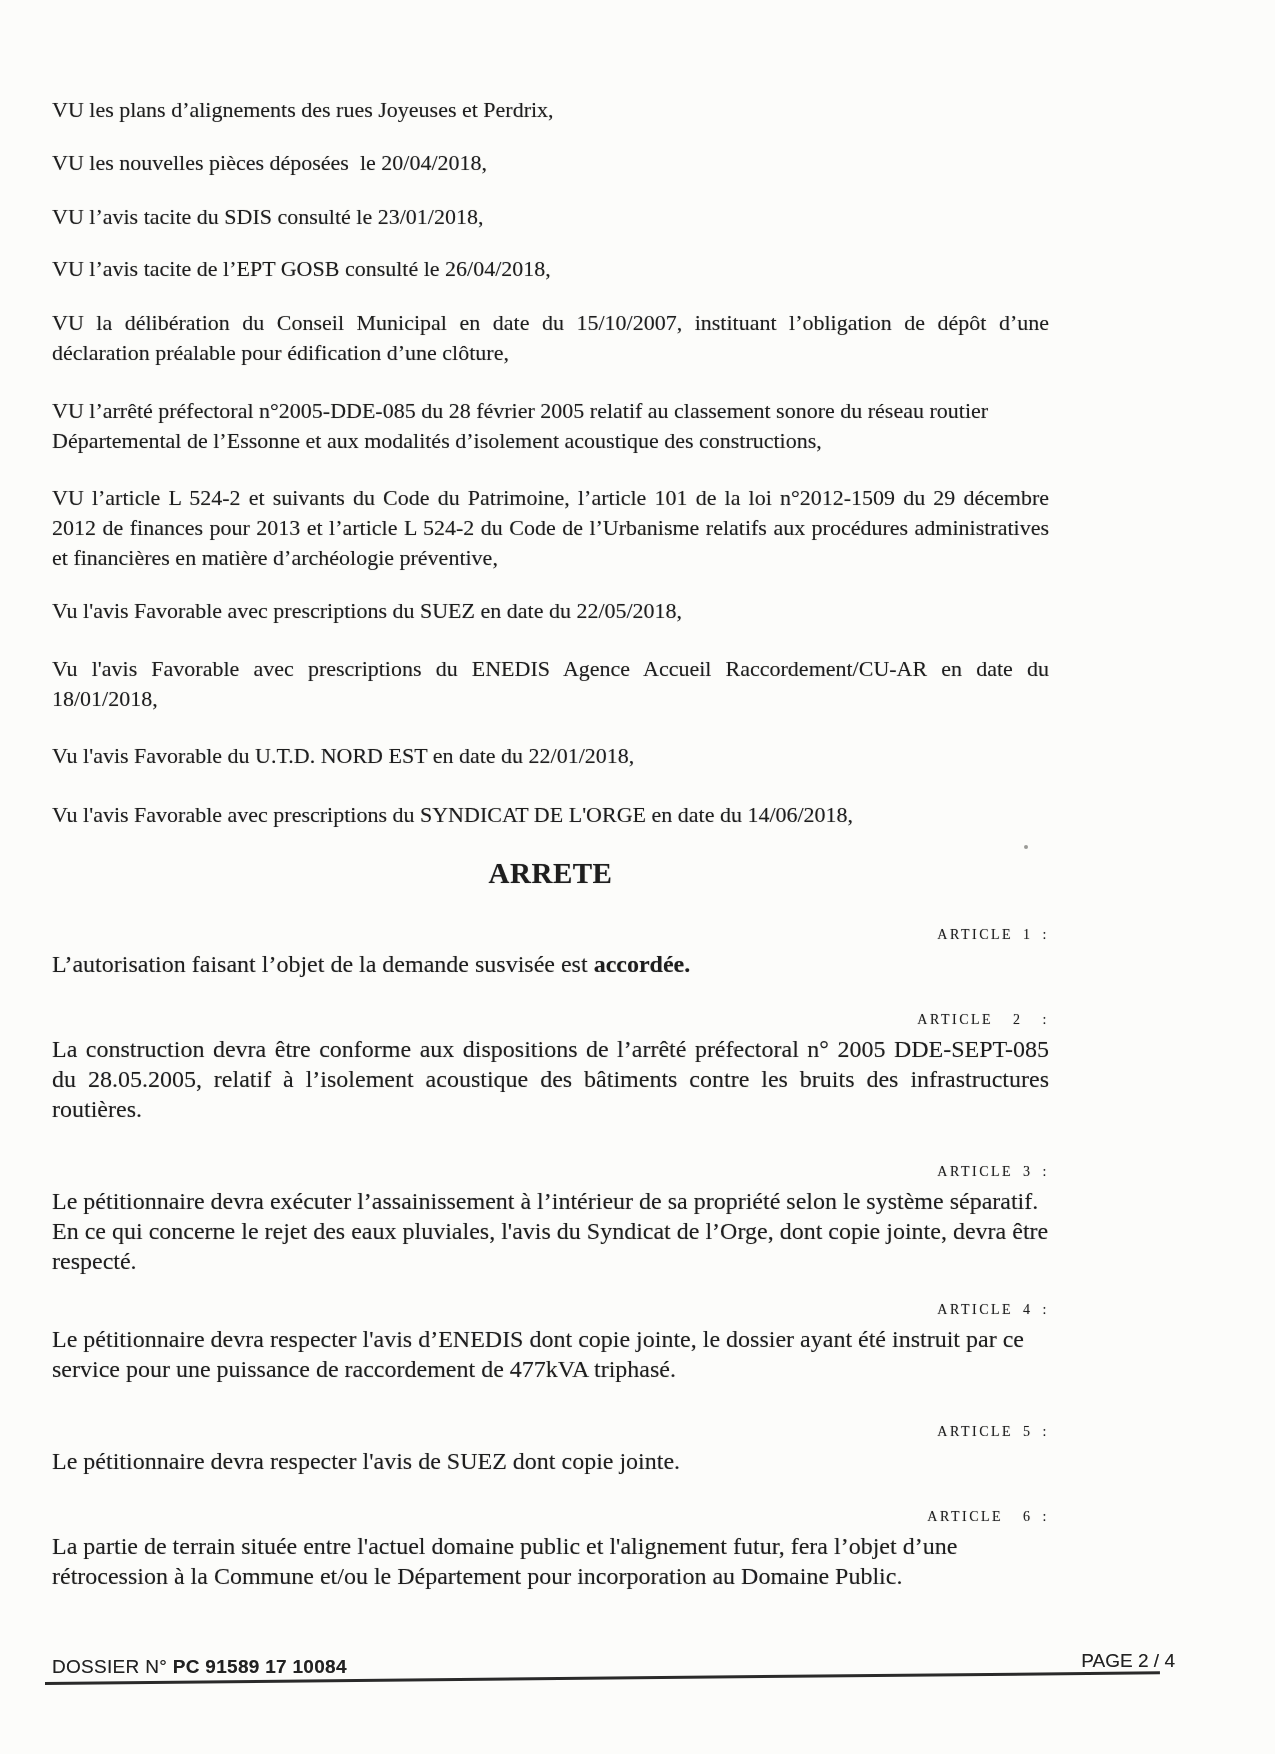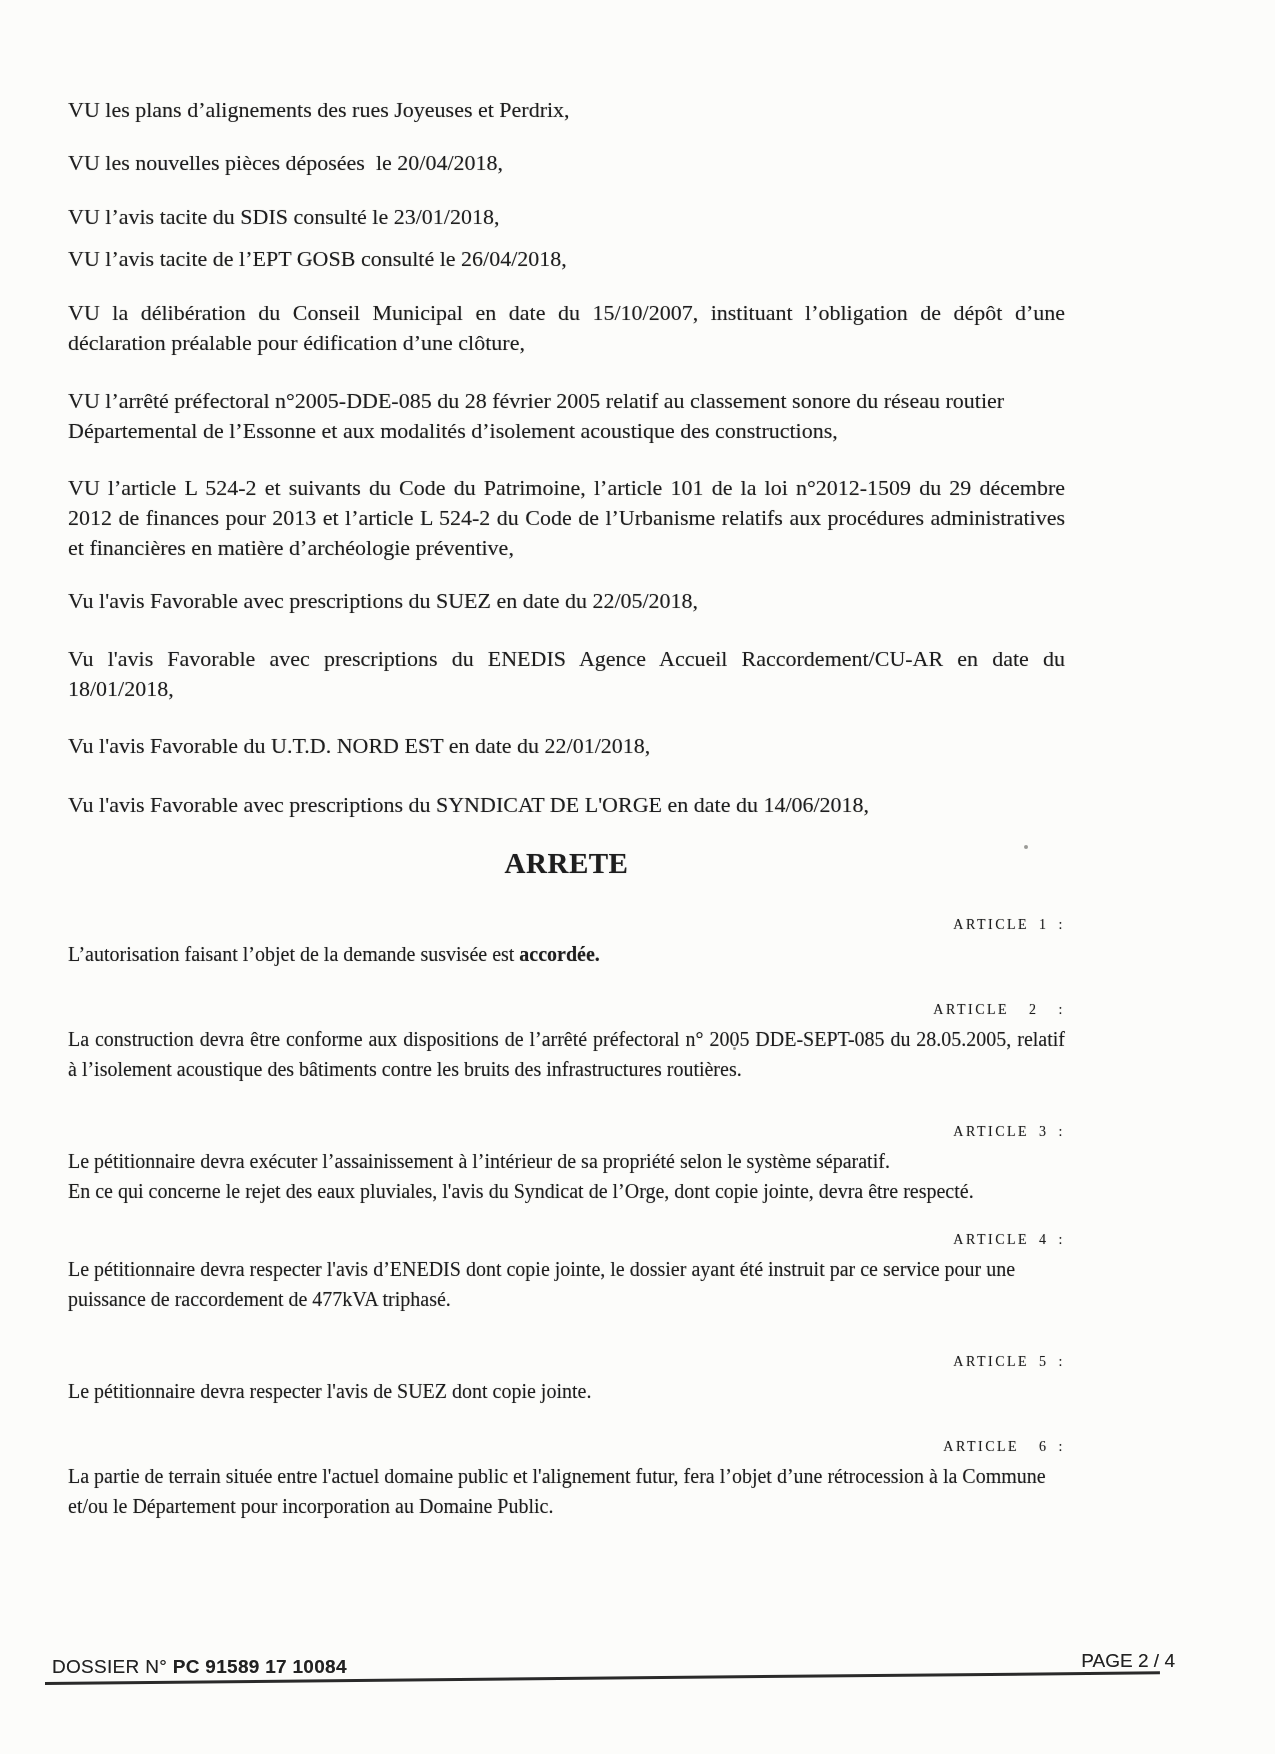--- a/index.html
+++ b/index.html
@@ -7,21 +7,21 @@
     position:relative;
     width:1275px;height:1754px;
     margin:0 auto;
     background:#fcfcfa;
     color:#1e1e1e;
     font-family:"Liberation Serif", serif;
     overflow:hidden;
   }
   .content{
     position:absolute;
-    top:0;left:16px;
+    top:0;left:0;
     box-sizing:border-box;
     width:1101px;
     padding:95px 52px 0 52px;
   }
   .para{
     margin:0;
     font-size:22px;
     line-height:30px;
     white-space:pre-wrap;
     text-shadow:0 0 1px rgba(30,30,30,0.35);
@@ -41,21 +41,21 @@
     font-size:14px;
     line-height:28px;
     letter-spacing:2.5px;
     word-spacing:4px;
     white-space:pre-wrap;
     text-shadow:0 0 1px rgba(30,30,30,0.35);
     text-align:right;
   }
   .article-body{
     margin:0;
-    font-size:20px;
+    font-size:24px;
     line-height:30px;
     white-space:pre-wrap;
     text-shadow:0 0 1px rgba(30,30,30,0.35);
   }
   .article-body b{font-weight:bold;}
   .footer{
     position:absolute;
     left:0;top:1648px;
     width:1275px;
     font-family:"Liberation Sans", sans-serif;
@@ -91,21 +91,21 @@
 </style>
 </head>
 <body>
 
 <div class="page">
   <div class="content">
 
     <p class="para" style="margin-top:0">VU les plans d’alignements des rues Joyeuses et Perdrix,</p>
     <p class="para" style="margin-top:23px">VU les nouvelles pièces déposées  le 20/04/2018,</p>
     <p class="para" style="margin-top:24px">VU l’avis tacite du SDIS consulté le 23/01/2018,</p>
-    <p class="para" style="margin-top:12px">VU l’avis tacite de l’EPT GOSB consulté le 26/04/2018,</p>
+    <p class="para" style="margin-top:22px">VU l’avis tacite de l’EPT GOSB consulté le 26/04/2018,</p>
     <p class="para j" style="margin-top:24px">VU la délibération du Conseil Municipal en date du 15/10/2007, instituant l’obligation de dépôt d’une déclaration préalable pour édification d’une clôture,</p>
     <p class="para" style="margin-top:28px">VU l’arrêté préfectoral n°2005-DDE-085 du 28 février 2005 relatif au classement sonore du réseau routier Départemental de l’Essonne et aux modalités d’isolement acoustique des constructions,</p>
     <p class="para j" style="margin-top:27px">VU l’article L 524-2 et suivants du Code du Patrimoine, l’article 101 de la loi n°2012-1509 du 29 décembre 2012 de finances pour 2013 et l’article L 524-2 du Code de l’Urbanisme relatifs aux procédures administratives et financières en matière d’archéologie préventive,</p>
     <p class="para" style="margin-top:23px">Vu l'avis Favorable avec prescriptions du SUEZ en date du 22/05/2018,</p>
     <p class="para j" style="margin-top:28px">Vu l'avis Favorable avec prescriptions du ENEDIS Agence Accueil Raccordement/CU-AR en date du 18/01/2018,</p>
     <p class="para" style="margin-top:27px">Vu l'avis Favorable du U.T.D. NORD EST en date du 22/01/2018,</p>
     <p class="para" style="margin-top:29px">Vu l'avis Favorable avec prescriptions du SYNDICAT DE L'ORGE en date du 14/06/2018,</p>
 
     <div class="arrete">ARRETE</div>
 

